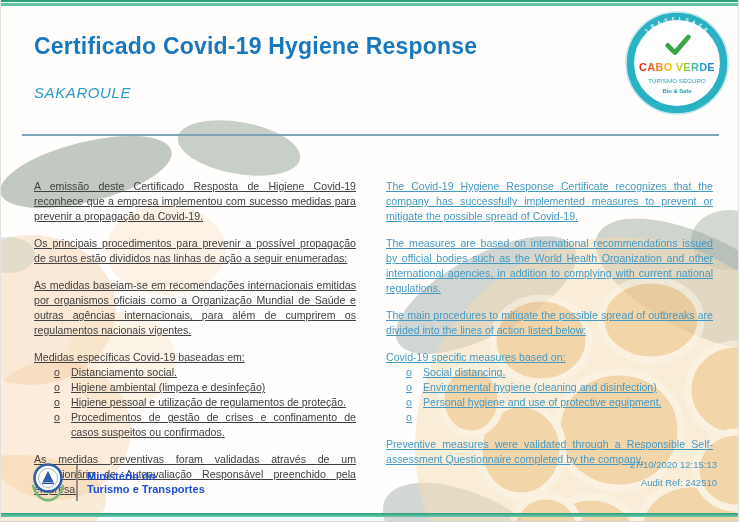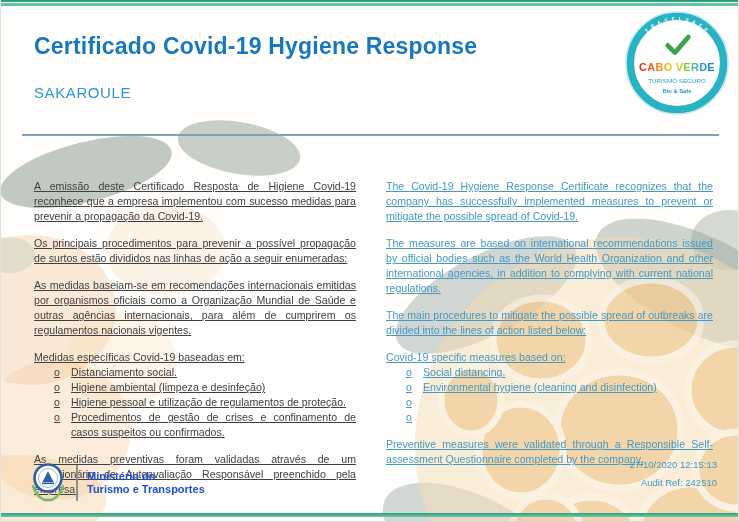--- a/index.html
+++ b/index.html
@@ -20,21 +20,21 @@
   .bottom-border{position:absolute;left:0;bottom:5px;width:739px;height:4px;z-index:3;
     background:linear-gradient(#2f9e7c,#6cc9ae);}
   .bottom-edge{position:absolute;left:0;bottom:0;width:739px;height:1px;background:#d7d5d2;z-index:3;}
 
   .page-title{
     position:absolute;left:33px;top:33px;width:560px;
     font-size:23px;font-weight:bold;color:#1878be;letter-spacing:.2px;
   }
   .company-name{
     position:absolute;left:33px;top:84px;width:400px;
-    font-size:15px;color:#2b99cf;letter-spacing:.6px;
+    font-size:15px;color:#2b99cf;letter-spacing:.6px;font-style:italic;
   }
   .badge{position:absolute;left:624px;top:11px;width:104px;height:104px;}
   .header-divider{position:absolute;left:21px;top:134px;width:697px;height:2px;background:#7da3b9;}
 
   .col{position:absolute;top:179px;font-size:10.6px;line-height:15px;text-align:justify;text-decoration:underline;}
   .col-left{left:33px;width:322px;color:#404040;}
   .col-right{left:385px;width:327px;color:#4499c4;}
   .col p{margin:0 0 12px 0;}
   .col p.list-intro{margin-bottom:0;}
   .bullet-list{margin:0 0 12px 0;}
@@ -158,20 +158,21 @@
       <div class="bullet-item">
         <span class="marker">o</span>
         <span class="btext">Social distancing.</span>
       </div>
       <div class="bullet-item">
         <span class="marker">o</span>
         <span class="btext">Environmental hygiene (cleaning and disinfection)</span>
       </div>
       <div class="bullet-item">
         <span class="marker">o</span>
+        <span class="btext">Personal hygiene and use of protective equipment.</span>
       </div>
       <div class="bullet-item">
         <span class="marker">o</span>
       </div>
     </div>
     <p>Preventive measures were validated through a Responsible Self-assessment Questionnaire completed by the company.</p>
   </div>
 
   <div class="ministry">
     <svg width="42" height="44" viewBox="0 0 40 44">

